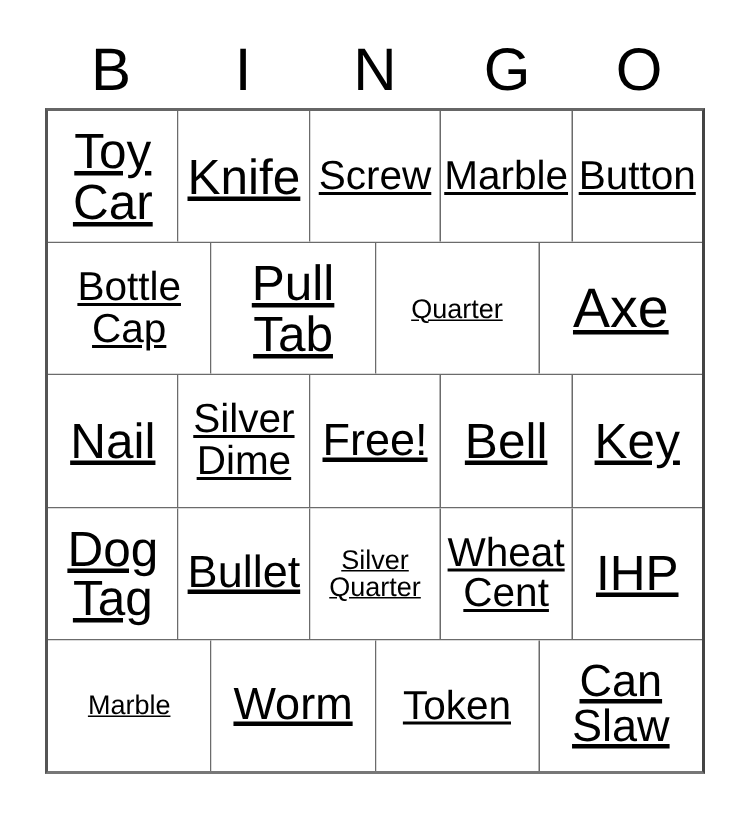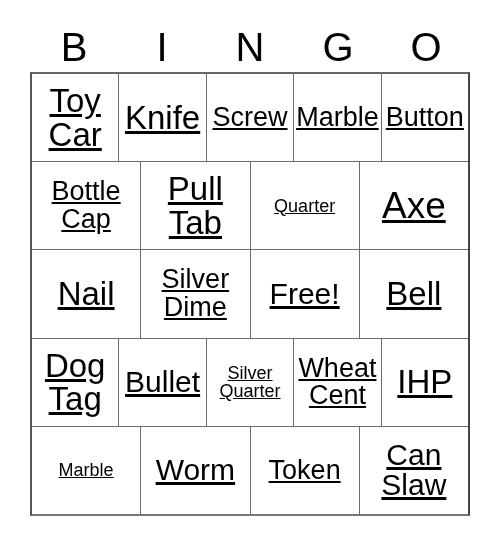--- a/index.html
+++ b/index.html
@@ -148,20 +148,23 @@
         <div class="grid-cell">
           <span class="cell-text fs-sm">Silver
 Dime</span>
         </div>
         <div class="grid-cell">
           <span class="cell-text fs-md">Free!</span>
         </div>
         <div class="grid-cell">
           <span class="cell-text fs-lg">Bell</span>
         </div>
+        <div class="grid-cell">
+          <span class="cell-text fs-lg">Key</span>
+        </div>
       </div>
       <div class="grid-row">
         <div class="grid-cell">
           <span class="cell-text fs-lg">Dog
 Tag</span>
         </div>
         <div class="grid-cell">
           <span class="cell-text fs-md">Bullet</span>
         </div>
         <div class="grid-cell">

